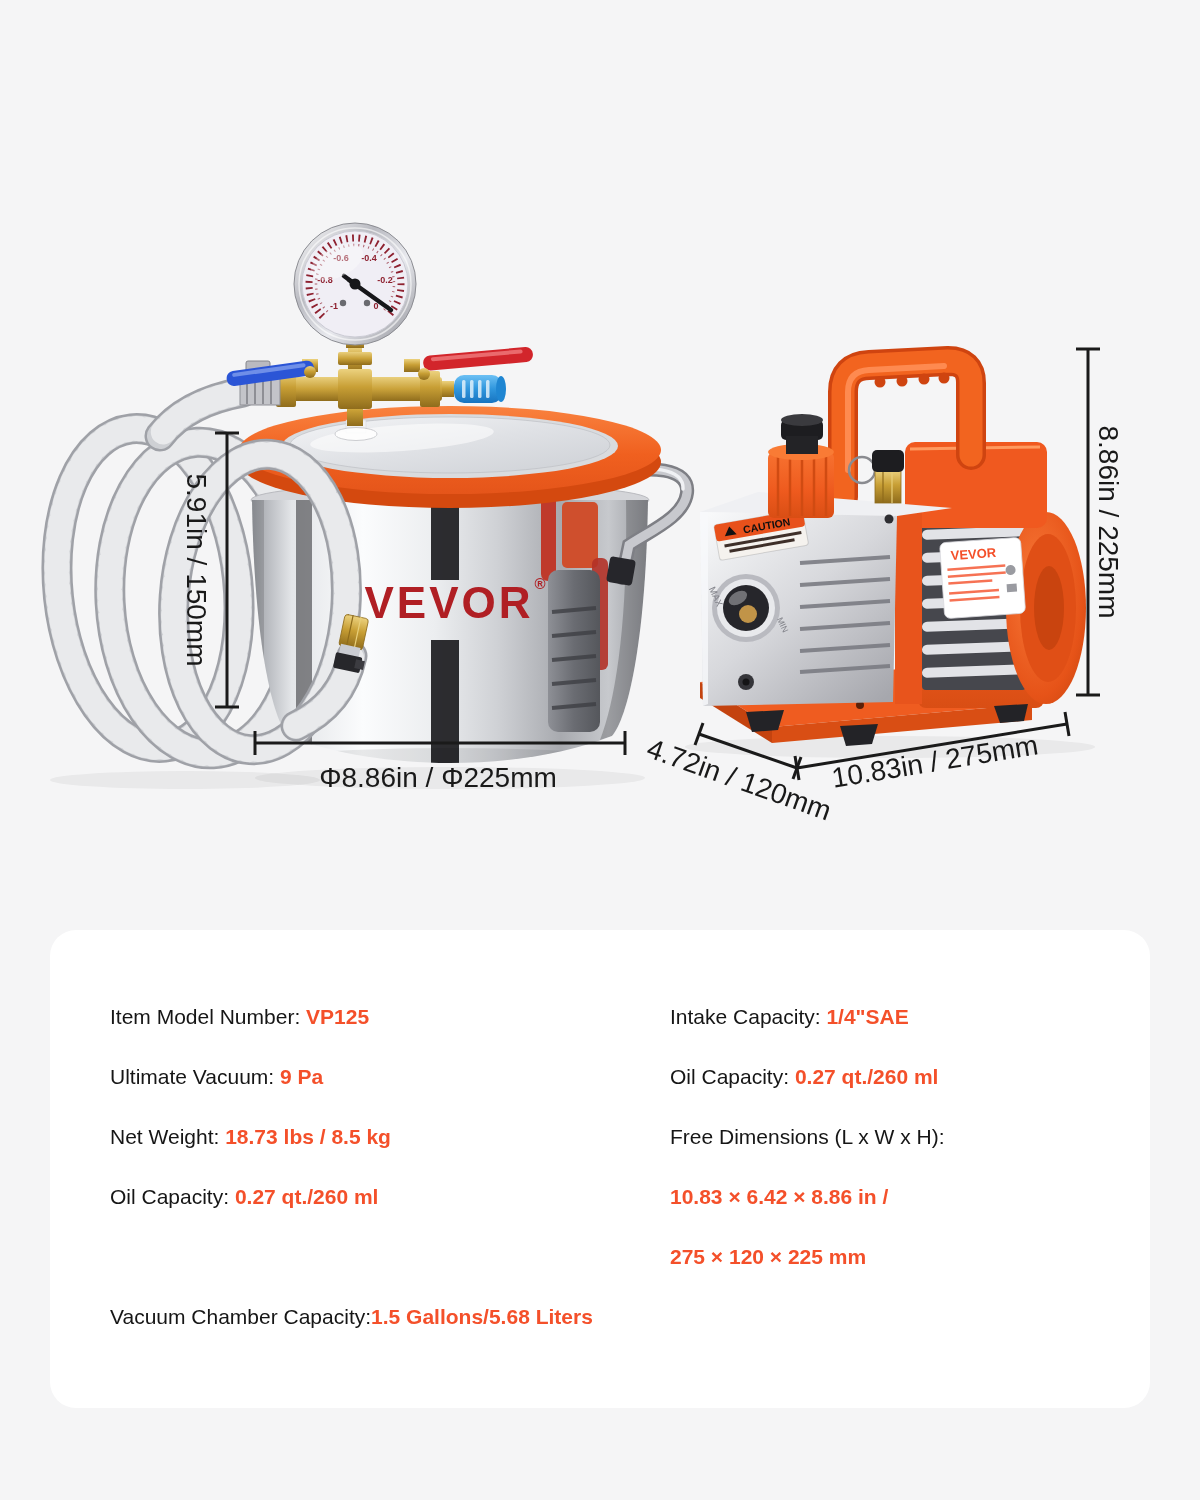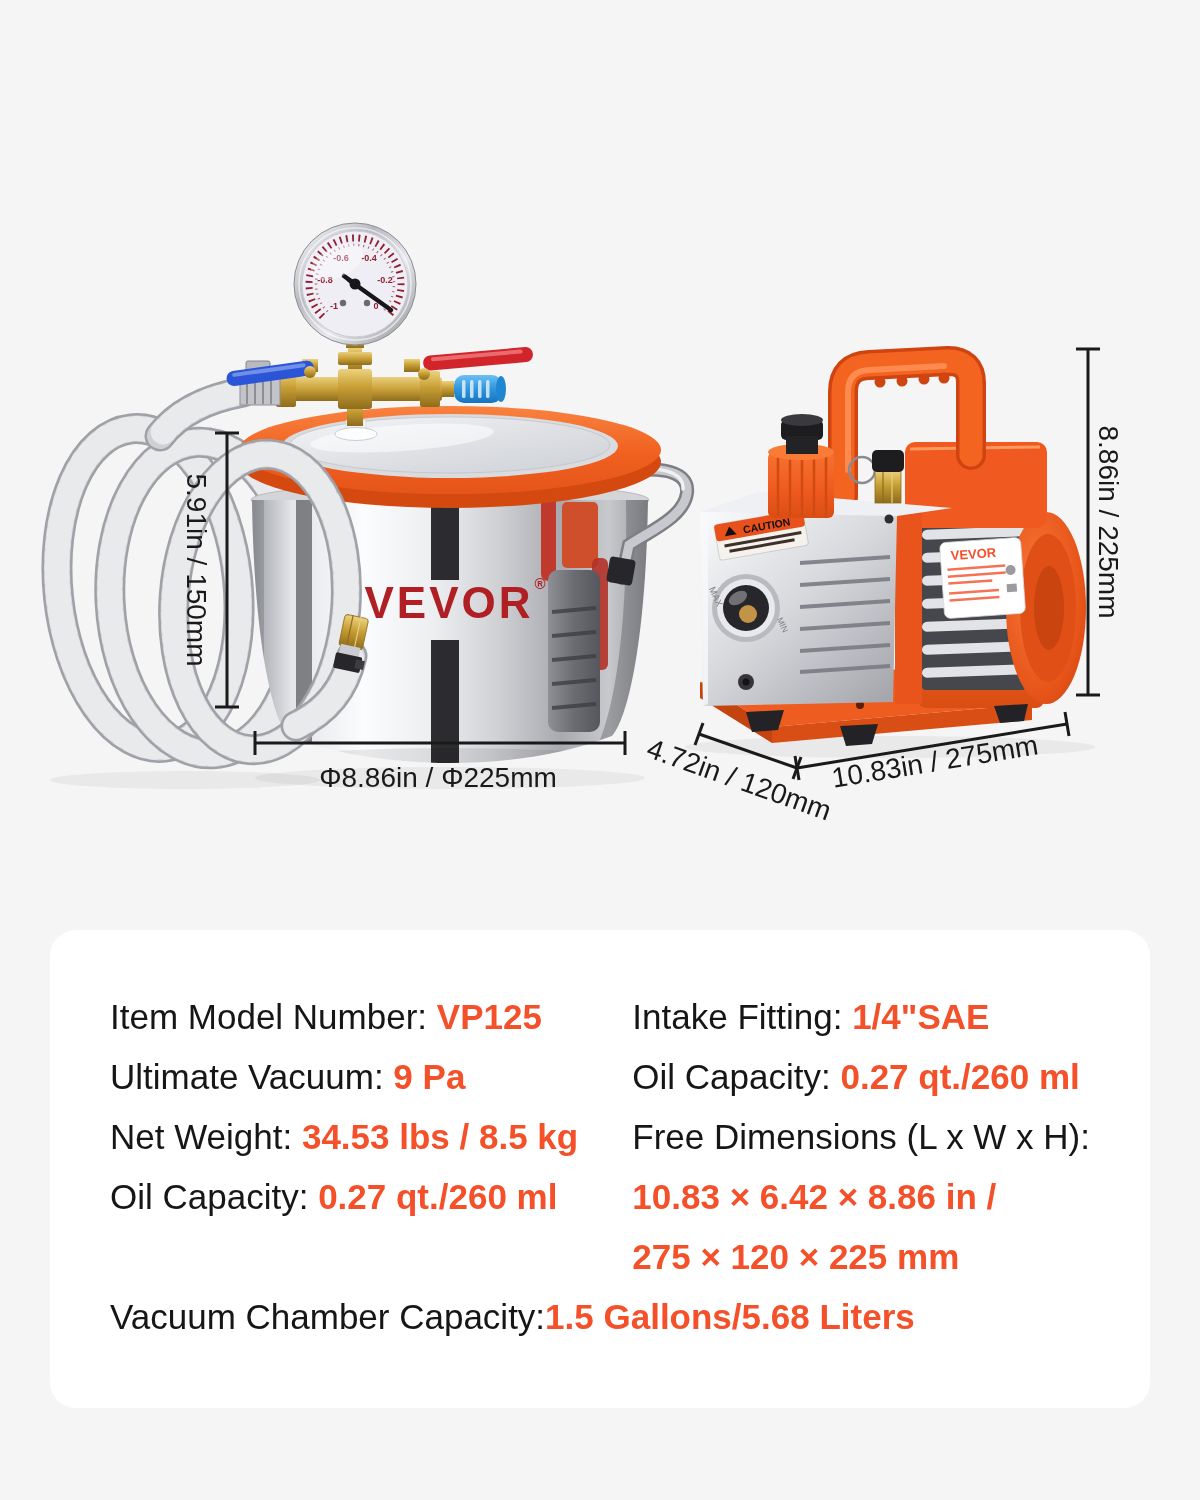--- a/index.html
+++ b/index.html
@@ -19,21 +19,21 @@
     white-space:nowrap;
     letter-spacing:0;
     transform:translate(-50%,-50%) rotate(var(--rot,0deg));
   }
   .spec-card{
     position:absolute;left:50px;top:930px;
     width:1100px;height:478px;
     background:#ffffff;border-radius:26px;
     box-sizing:border-box;
     padding:57px 60px 0 60px;
-    font-size:35px;color:#161616;
+    font-size:21px;color:#161616;
   }
   .spec-cols{display:flex;}
   .spec-col{display:flex;flex-direction:column;}
   .spec-col.left{width:560px;}
   .spec-col.right{flex:1;}
   .spec-row{height:60px;line-height:60px;white-space:nowrap;}
   .spec-label{white-space:pre;color:#161616;font-weight:400;}
   .spec-value{white-space:pre;color:#f4502a;font-weight:700;}
 </style>
 </head>
@@ -427,25 +427,25 @@
   <div class="dim-label" style="left:1108px;top:522px;--rot:90deg;">8.86in / 225mm</div>
   <div class="dim-label" style="left:739px;top:780px;--rot:19.5deg;">4.72in / 120mm</div>
   <div class="dim-label" style="left:935px;top:762px;--rot:-9.3deg;">10.83in / 275mm</div>
 </div>
 
 <div class="spec-card">
   <div class="spec-cols">
     <div class="spec-col left">
       <div class="spec-row"><span class="spec-label">Item Model Number: </span><span class="spec-value">VP125</span></div>
       <div class="spec-row"><span class="spec-label">Ultimate Vacuum: </span><span class="spec-value">9 Pa</span></div>
-      <div class="spec-row"><span class="spec-label">Net Weight: </span><span class="spec-value">34.53 lbs / 8.5 kg</span></div>
+      <div class="spec-row"><span class="spec-label">Net Weight: </span><span class="spec-value">18.73 lbs / 8.5 kg</span></div>
       <div class="spec-row"><span class="spec-label">Oil Capacity: </span><span class="spec-value">0.27 qt./260 ml</span></div>
     </div>
     <div class="spec-col right">
-      <div class="spec-row"><span class="spec-label">Intake Fitting: </span><span class="spec-value">1/4"SAE</span></div>
+      <div class="spec-row"><span class="spec-label">Intake Capacity: </span><span class="spec-value">1/4"SAE</span></div>
       <div class="spec-row"><span class="spec-label">Oil Capacity: </span><span class="spec-value">0.27 qt./260 ml</span></div>
       <div class="spec-row"><span class="spec-label">Free Dimensions (L x W x H):</span><span class="spec-value"></span></div>
       <div class="spec-row"><span class="spec-label"></span><span class="spec-value">10.83 × 6.42 × 8.86 in /</span></div>
       <div class="spec-row"><span class="spec-label"></span><span class="spec-value">275 × 120 × 225 mm</span></div>
     </div>
   </div>
   <div class="spec-row"><span class="spec-label">Vacuum Chamber Capacity:</span><span class="spec-value">1.5 Gallons/5.68 Liters</span></div>
 </div>
 
 </body></html>

